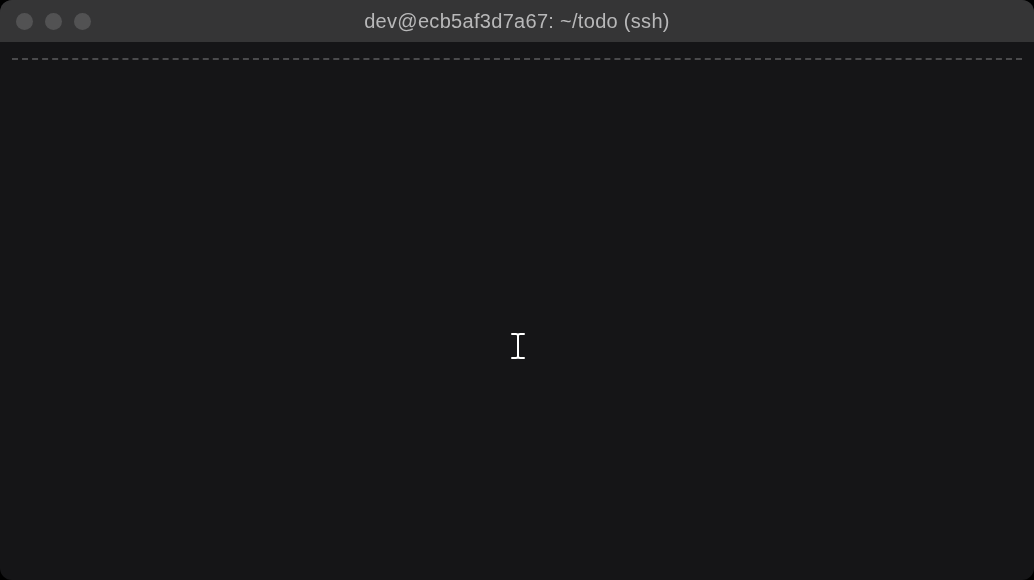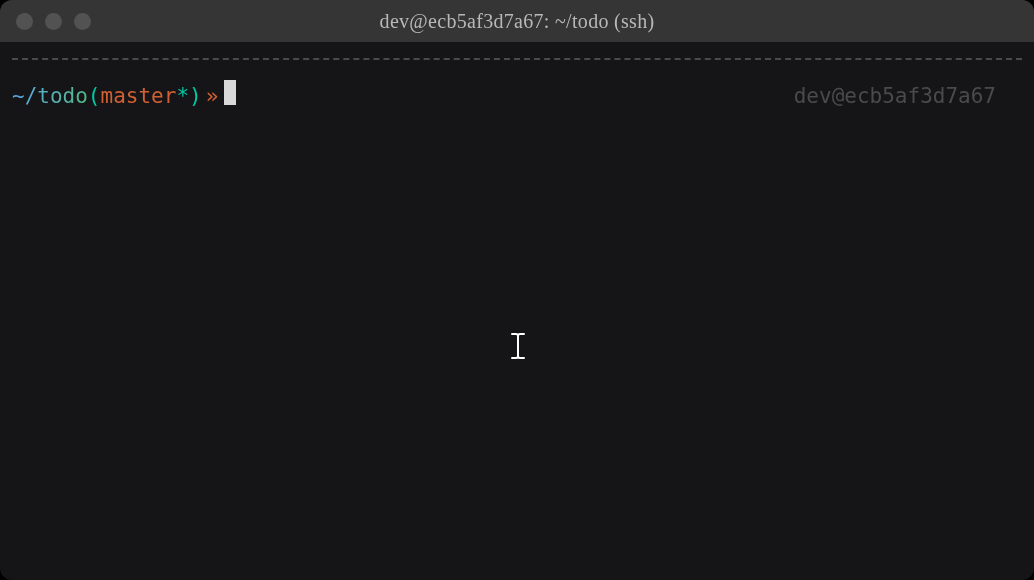--- a/index.html
+++ b/index.html
@@ -47,21 +47,21 @@
       background: #525253;
     }
     
     .window-title {
       position: absolute;
       left: 50%;
       transform: translateX(-50%);
       color: #b8b8b9;
       font-size: 20px;
       font-weight: 400;
-      font-family: Liberation Serif, serif;
+      font-family: Liberation Sans, sans-serif;
       letter-spacing: 0.3px;
     }
     
     .terminal-body {
       padding: 12px 12px;
       height: calc(100% - 42px);
       position: relative;
       font-size: 21px;
       line-height: 1.4;
     }
@@ -153,32 +153,20 @@
       <div class="traffic-light"></div>
       <div class="traffic-light"></div>
       <div class="traffic-light"></div>
     </div>
     <div class="window-title">dev@ecb5af3d7a67: ~/todo (ssh)</div>
   </div>
 
   <div class="terminal-body">
     <div class="dashed-line"></div>
 
-    <div class="prompt-line">
-      <div class="prompt-left">
-        <span class="path">~/todo</span>
-          <span class="paren-open">(</span>
-          <span class="branch">master</span>
-          <span class="asterisk">*</span>
-          <span class="paren-close">)</span>
-          <span class="prompt-symbol"> »</span>
-          <span class="cursor"></span>
-      </div>
-      <div class="user-host">dev@ecb5af3d7a67</div>
-    </div>
 
     <div class="text-cursor">
       <svg viewBox="0 0 16 28" xmlns="http://www.w3.org/2000/svg">
         <path d="M 2 2 L 6 2 Q 8 2 8 4 Q 8 2 10 2 L 14 2 M 8 4 L 8 24 M 2 26 L 6 26 Q 8 26 8 24 Q 8 26 10 26 L 14 26" stroke="#ffffff" stroke-width="2" fill="none" stroke-linecap="round"></path>
       </svg>
     </div>
   </div>
 </div>
 
 </body></html>

